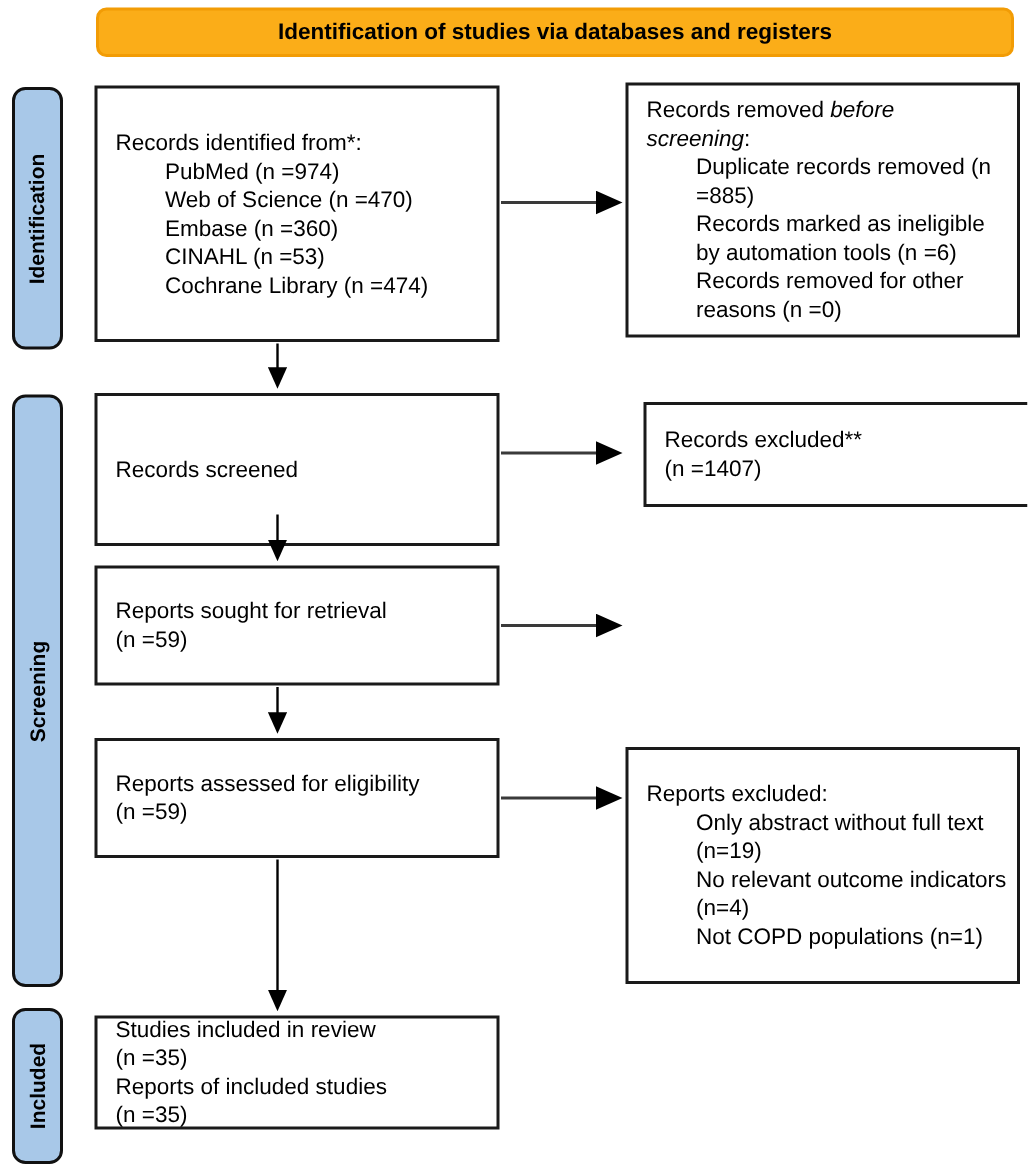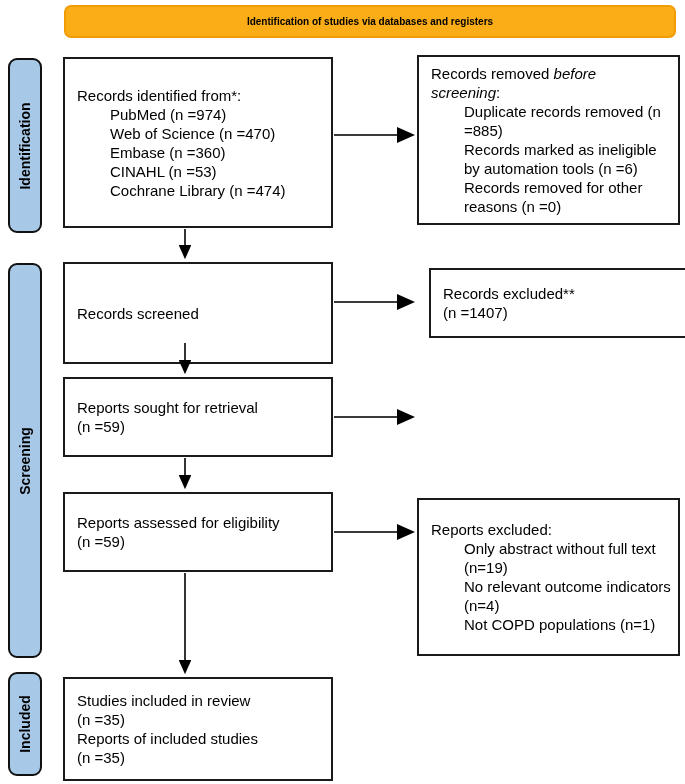--- a/index.html
+++ b/index.html
@@ -12,21 +12,21 @@
     color: #000000;
     overflow: hidden;
   }
   .banner {
     position: absolute;
     left: 64px; top: 5px; width: 612px; height: 33px;
     background: var(--banner-bg, #FBAD18);
     border: 2px solid var(--banner-border, #F29C05);
     border-radius: 7px;
     display: flex; align-items: center; justify-content: center;
-    font-weight: bold; font-size: 10px;
+    font-weight: bold; font-size: 15px;
     box-sizing: border-box;
   }
   .side-label {
     position: absolute;
     left: 8px; width: 34px;
     background: var(--sidebar-bg, #A8C8E8);
     border: 2px solid #111111;
     border-radius: 9px;
     display: flex; align-items: center; justify-content: center;
     box-sizing: border-box;
@@ -50,21 +50,21 @@
   .col-left  { left: 63px;  width: 270px; }
   .col-right { left: 417px; width: 263px; }
   #box-identified      { top: 57px;  height: 171px; }
   #box-removed         { top: 55px;  height: 170px; }
   #box-screened        { top: 262px; height: 102px;  }
   #box-excluded        { top: 268px; height: 70px; margin-left: 12px;  }
   #box-sought          { top: 377px; height: 80px;  }
   #box-not-retrieved   { top: 383px; height: 70px;  }
   #box-assessed        { top: 492px; height: 80px;  }
   #box-reports-excluded{ top: 498px; height: 158px; }
-  #box-included        { top: 677px; height: 104px; }
+  #box-included        { top: 677px; height: 76px; }
   #arrows {
     position: absolute; left: 0; top: 0;
     pointer-events: none;
   }
   i { font-style: italic; }
 </style>
 </head>
 <body>
 
 <div id="canvas" style="--banner-bg: #FBAD18; --banner-border: #F29C05; --sidebar-bg: #A8C8E8;">

